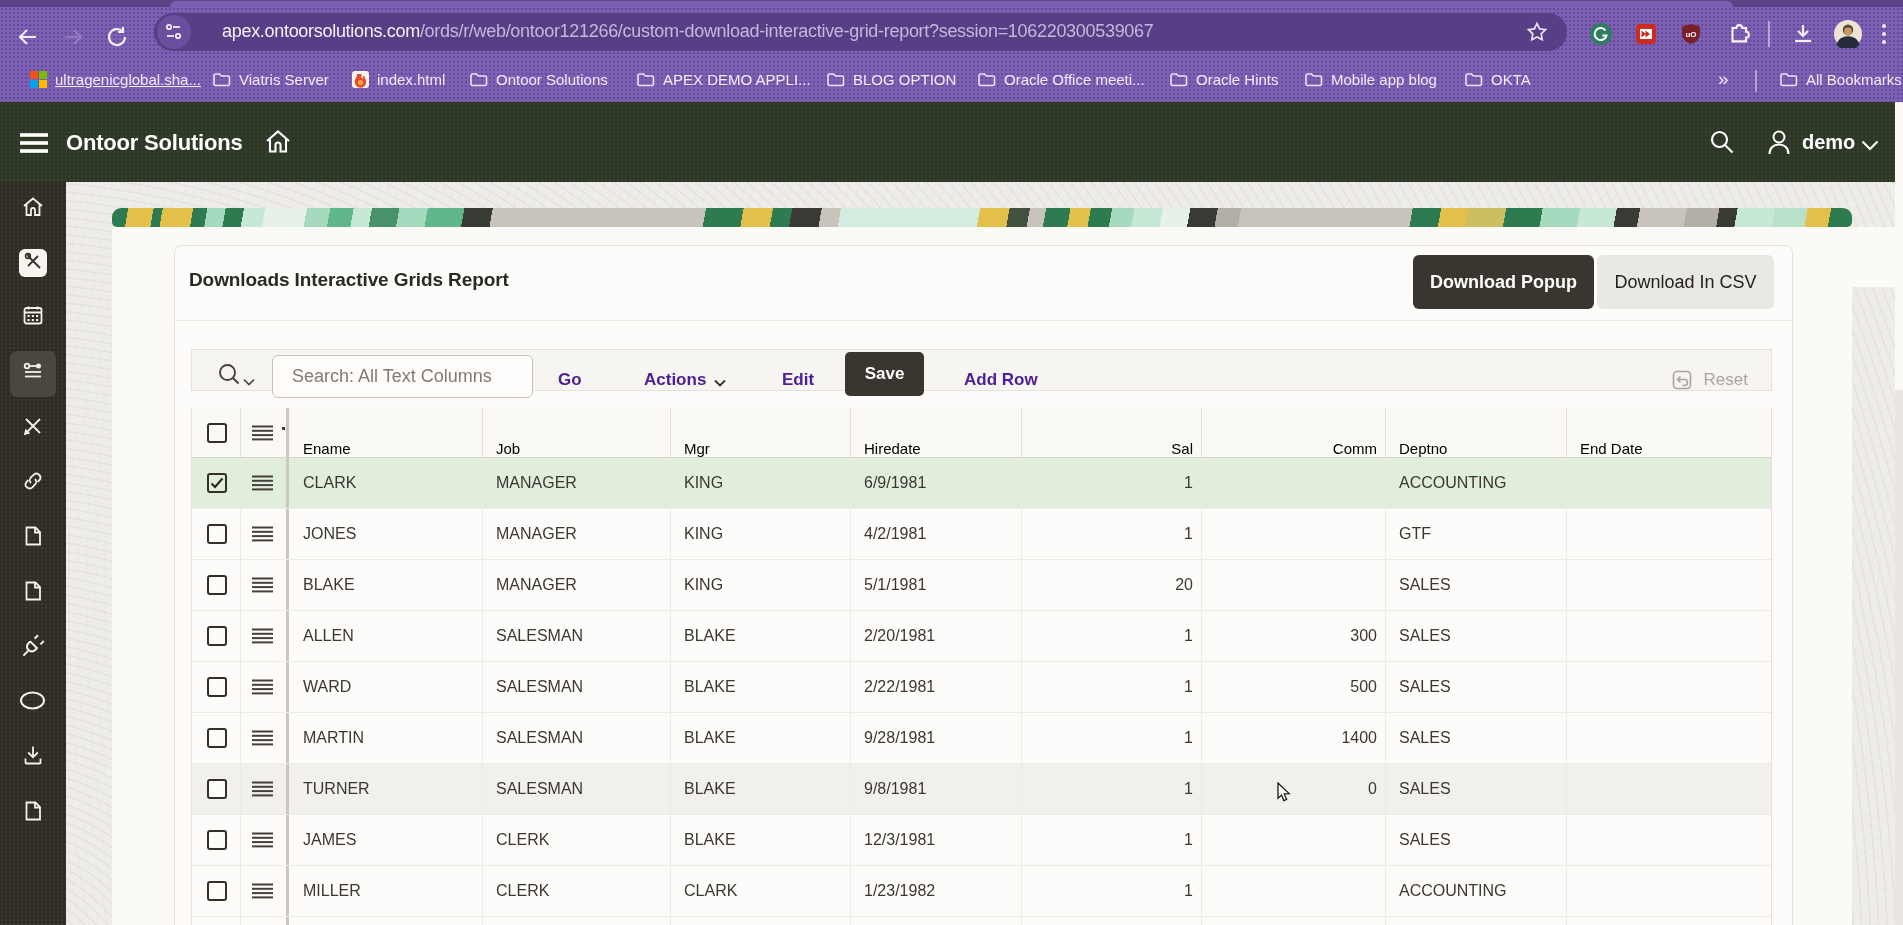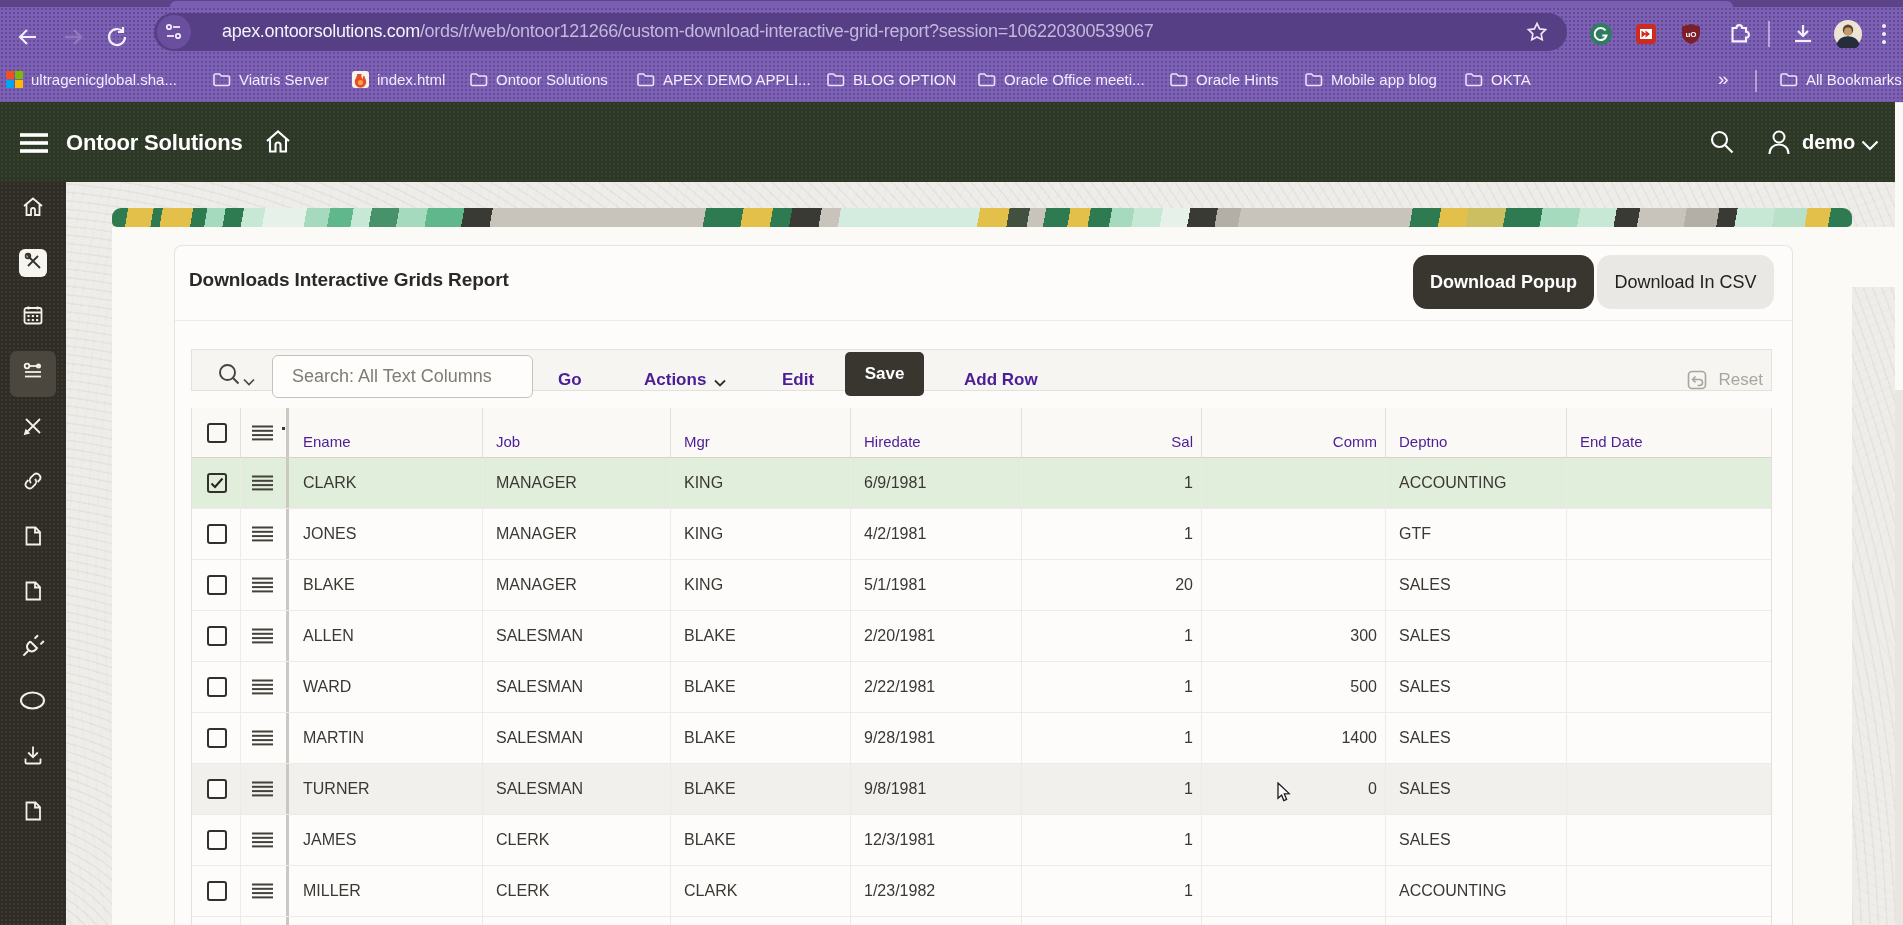--- a/index.html
+++ b/index.html
@@ -28,37 +28,37 @@
        repeating-radial-gradient(circle at -4% 112%, rgba(200,196,188,0.25) 0 1px, rgba(0,0,0,0) 2px 8.5px),
        repeating-radial-gradient(circle at 105% 55%, rgba(200,196,188,0.08) 0 1px, rgba(0,0,0,0) 2px 9px),
        #efede9; }
   #whitepage { left:112px; top:227px; width:1740px; height:698px; background:#fbfaf7; }
   #banner { left:112px; top:208px; width:1740px; height:19px; border-radius:9px 9px 5px 5px; 
 background: linear-gradient(100deg,#2f7b51 0px,#2f7b51 16px,#e2c04a 16px,#e2c04a 41px,#2f7b51 41px,#2f7b51 50px,#e2c04a 50px,#e2c04a 80px,#2f7b51 80px,#2f7b51 94px,#a6dabe 94px,#a6dabe 112px,#2f7b51 112px,#2f7b51 130px,#c8e8d6 130px,#c8e8d6 151px,#e6f2e9 151px,#e6f2e9 192px,#a6dabe 192px,#a6dabe 215px,#5fb78b 215px,#5fb78b 238px,#c8e8d6 238px,#c8e8d6 256px,#47926a 256px,#47926a 283px,#a6dabe 283px,#a6dabe 311px,#5fb78b 311px,#5fb78b 347px,#3a3a34 347px,#3a3a34 375px,#c8c4bb 375px,#c8c4bb 585px,#2f7b51 585px,#2f7b51 622px,#e2c04a 622px,#e2c04a 651px,#2f7b51 651px,#2f7b51 670px,#3a3a34 670px,#3a3a34 699px,#c8c4bb 699px,#c8c4bb 718px,#d3ecdf 718px,#d3ecdf 855px,#e2c04a 855px,#e2c04a 884px,#41503f 884px,#41503f 904px,#c8c4bb 904px,#c8c4bb 920px,#2f7b51 920px,#2f7b51 944px,#e2c04a 944px,#e2c04a 964px,#2f7b51 964px,#2f7b51 985px,#a6dabe 985px,#a6dabe 1007px,#c8e8d6 1007px,#c8e8d6 1035px,#e6f2e9 1035px,#e6f2e9 1062px,#3a3a34 1062px,#3a3a34 1089px,#b3afa6 1089px,#b3afa6 1112px,#c8c4bb 1112px,#c8c4bb 1281px,#2f7b51 1281px,#2f7b51 1309px,#e2c04a 1309px,#e2c04a 1336px,#cbbf62 1336px,#cbbf62 1373px,#2f7b51 1373px,#2f7b51 1409px,#a6dabe 1409px,#a6dabe 1446px,#c8e8d6 1446px,#c8e8d6 1482px,#3a3a34 1482px,#3a3a34 1505px,#c8c4bb 1505px,#c8c4bb 1551px,#b3afa6 1551px,#b3afa6 1583px,#3a3a34 1583px,#3a3a34 1601px,#c8e8d6 1601px,#c8e8d6 1638px,#b9e0c8 1638px,#b9e0c8 1670px,#e2c04a 1670px,#e2c04a 1693px,#2f7b51 1693px,#2f7b51 1716px,#c8c4bb 1716px,#c8c4bb 1740px);
  }
   #card { left:174px; top:245px; width:1619px; height:680px; background:#fdfcfa; border:1px solid #e7e4df; border-bottom:none; border-radius:8px 8px 0 0;padding-left:40px; }
   #cardtitle { position:absolute; left:14px; top:23px; font-size:19px; font-weight:bold; color:#2b2926; letter-spacing:-0.1px; }
   #carddivider { position:absolute; left:0; top:74px; width:1617px; height:1px; background:#eceae5; }
-  .btn { position:absolute; top:9px; height:54px; border-radius:14px; display:flex; align-items:center; justify-content:center; }
+  .btn { position:absolute; top:9px; height:54px; border-radius:6px; display:flex; align-items:center; justify-content:center; }
   #btnpopup { left:1238px; width:181px; background:#39352f; color:#fff; font-size:18px; font-weight:bold; }
   #btncsv  { left:1422px; width:177px; background:#eae8e4; color:#24221f; font-size:18px; }
 
   #igtoolbar { position:absolute; left:16px; top:103px; width:1581px; height:42px; background:#f6f5f2; border:1px solid #e4e1db; }
   #igsearch { position:absolute; left:80px; top:5px; width:261px; height:43px; background:#fefdfb; border:1px solid #c6c2bb; border-radius:6px; color:#807c74; font-size:18px; line-height:41px; padding-left:19px; }
   .tbtn { position:absolute; top:0; height:59px; display:flex; align-items:center; font-size:17px; font-weight:bold; color:#4c1d95; }
   #savebtn { position:absolute; left:653px; top:2px; width:79px; height:44px; background:#39352f; border-radius:5px; color:#fff; display:flex; align-items:center; justify-content:center; font-size:17px; font-weight:bold; }
-  #resetwrap { position:absolute; right:8px; top:0; height:59px; display:flex; align-items:center; color:#aaa59d; font-size:17px; }
+  #resetwrap { position:absolute; right:23px; top:0; height:59px; display:flex; align-items:center; color:#aaa59d; font-size:17px; }
 
   #grid { position:absolute; left:16px; top:162px; width:1581px; background:#fdfcfa; border-left:1px solid #e4e1db; border-right:1px solid #e4e1db; }
   .hrow { position:relative; height:50px; background:#faf9f6; border-bottom:1px solid #d6d3cc; }
   .drow { position:relative; height:51px; background:#fdfcfa; border-bottom:1px solid #ecebe7; }
   .drow.sel { background:#e1eedb; }
   .drow.hov { background:#f1f0ed; }
   .cell { position:absolute; top:0; height:100%; display:flex; align-items:center; font-size:16px; color:#3b3834; }
-  .hcell { position:absolute; top:9px; height:100%; display:flex; align-items:center; font-size:15px; color:#4c1d95;text-align:center; }
+  .hcell { position:absolute; top:16px; height:100%; display:flex; align-items:center; font-size:15px; color:#000000;text-align:center; }
   .vline { position:absolute; top:0; bottom:0; width:1px; background:#ecebe7; }
   .vlineh { position:absolute; top:0; bottom:0; width:1px; background:#e3e0da; }
   .frozen { position:absolute; top:0; bottom:0; width:3px; background:#ccc8c1; }
   .num { justify-content:flex-end; }
   .cb { position:absolute; left:15px; top:50%; width:20px; height:20px; transform:translateY(-50%); border:2px solid #33302b; border-radius:3px; background:#fdfcfa; }
   .sel .cb { background:#e1eedb; }
   .ham { position:absolute; left:60px; top:50%; transform:translateY(-50%); }
 
   #sbtrack { left:1895px; top:102px; width:8px; height:823px; background:#e9e6e1; }
   #sbthumb { left:1895px; top:103px; width:8px; height:287px; background:#fbfaf7; }
@@ -125,21 +125,21 @@
       </svg></div>
   <div class="navic" style="left:1880px;top:14px;"><svg width="8" height="26" viewBox="0 0 8 26" style="">
         <g fill="#f3effc">
           <circle cx="4" cy="5" r="2"></circle>
           <circle cx="4" cy="13" r="2"></circle>
           <circle cx="4" cy="21" r="2"></circle>
         </g>
       </svg></div>
 </div>
 <div class="abs" id="bookmarks">
-  <div class="bm" style="left:6px;">
+  <div class="bm" style="left:30px;text-decoration:underline;">
       <svg width="17" height="17" viewBox="0 0 17 17" style="">
         <rect x="0" y="0" width="8" height="8" fill="#f25022"></rect>
         <rect x="9" y="0" width="8" height="8" fill="#7fba00"></rect>
         <rect x="0" y="9" width="8" height="8" fill="#00a4ef"></rect>
         <rect x="9" y="9" width="8" height="8" fill="#ffb900"></rect>
       </svg>
       <span style="margin-left:8px;">ultragenicglobal.sha...</span>
     </div>
   <div class="bm" style="left:213px;">
       <svg width="18" height="15" viewBox="0 0 18 15" style="">

